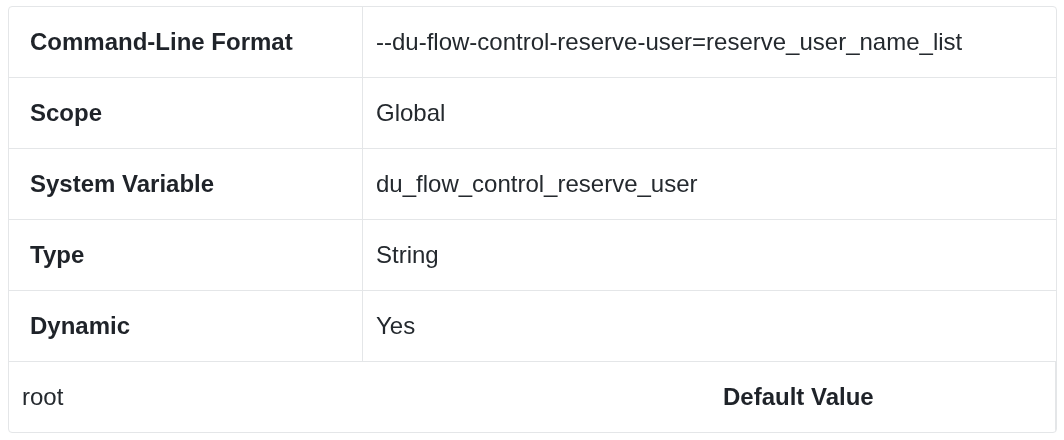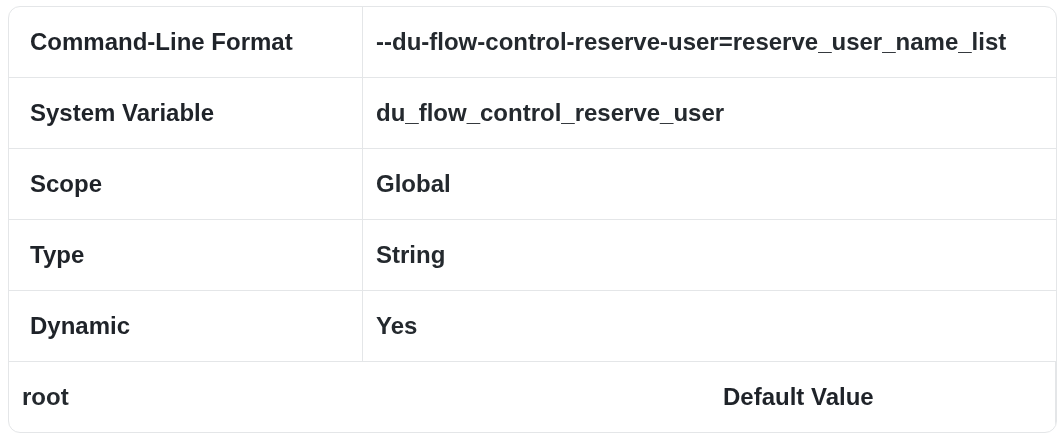--- a/index.html
+++ b/index.html
@@ -15,21 +15,21 @@
     -webkit-font-smoothing: antialiased;
   }
   .spec-table {
     position: absolute;
     left: 8px;
     top: 6px;
     width: 1049px;
     height: 427px;
     box-sizing: border-box;
     border: 1px solid #e4e6e8;
-    border-radius: 12px;
+    border-radius: 4px;
     background: #ffffff;
     display: flex;
     flex-direction: column;
     overflow: hidden;
   }
   .spec-row {
     flex: 1 1 0;
     display: flex;
     border-bottom: 1px solid #e4e6e8;
     min-height: 0;
@@ -51,42 +51,42 @@
     border-right: 1px solid #e4e6e8;
     padding-left: 21px;
     padding-right: 10px;
     font-weight: 700;
     color: #1f2329;
   }
   .cell.value {
     flex: 1 1 auto;
     padding-left: 13px;
     padding-right: 10px;
-    font-weight: 700;
+    font-weight: 400;
     color: #24292e;
   }
 </style>
 </head>
 <body>
 
 <div class="spec-table">
 
   <div class="spec-row">
     <div class="cell label">Command-Line Format</div>
     <div class="cell value">--du-flow-control-reserve-user=reserve_user_name_list</div>
   </div>
 
   <div class="spec-row">
-    <div class="cell label">System Variable</div>
-    <div class="cell value">du_flow_control_reserve_user</div>
+    <div class="cell label">Scope</div>
+    <div class="cell value">Global</div>
   </div>
 
   <div class="spec-row">
-    <div class="cell label">Scope</div>
-    <div class="cell value">Global</div>
+    <div class="cell label">System Variable</div>
+    <div class="cell value">du_flow_control_reserve_user</div>
   </div>
 
   <div class="spec-row">
     <div class="cell label">Type</div>
     <div class="cell value">String</div>
   </div>
 
   <div class="spec-row">
     <div class="cell label">Dynamic</div>
     <div class="cell value">Yes</div>

